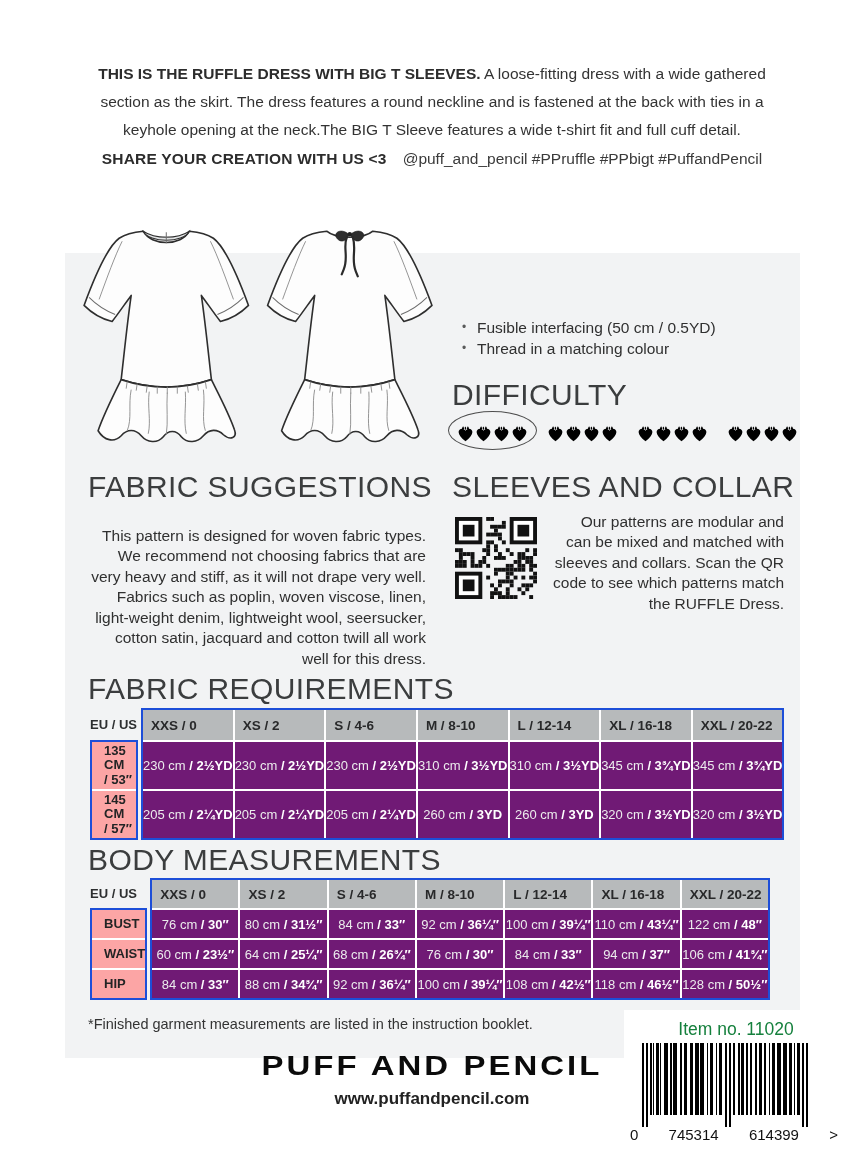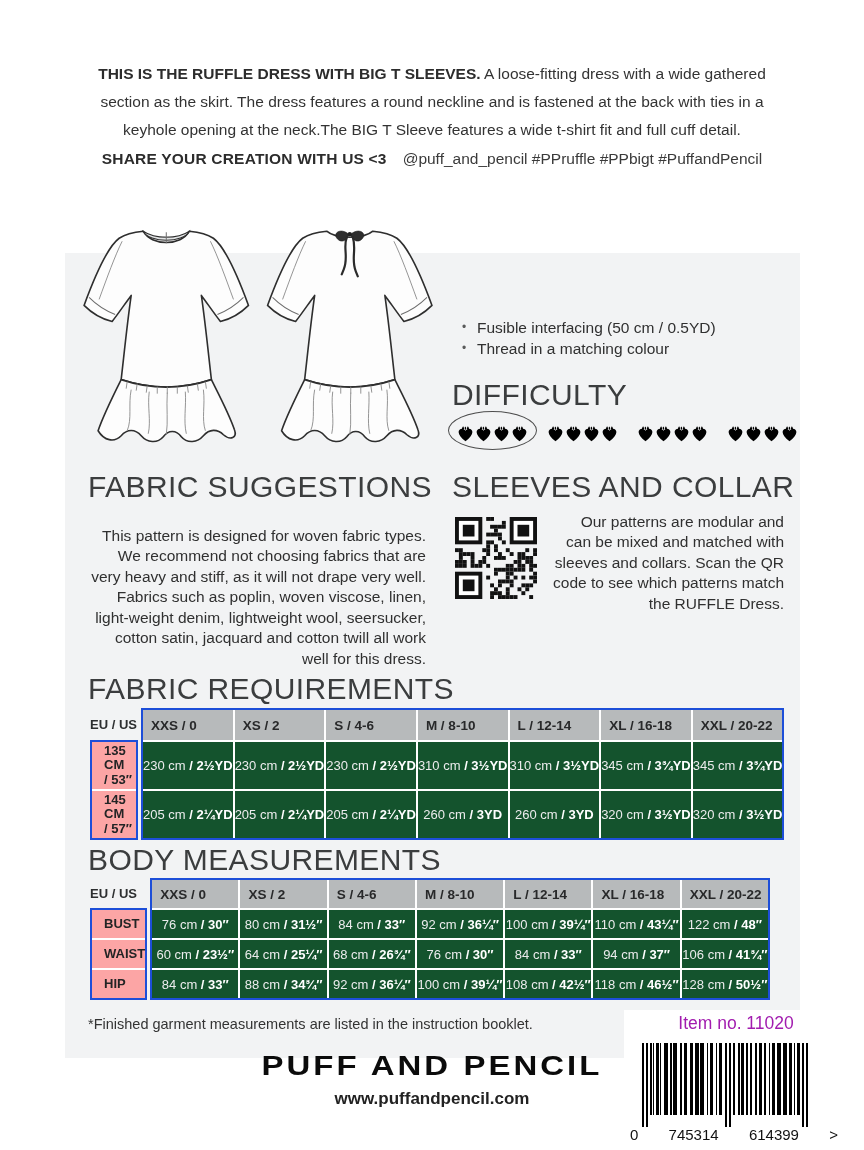--- a/index.html
+++ b/index.html
@@ -44,28 +44,28 @@
   .table{position:absolute;left:90px;display:flex;align-items:flex-start;width:680px;}
   #fabric-table{top:708px;}
   #body-table{top:878px;}
   .lblcol{display:flex;flex-direction:column;flex:0 0 48px;margin-right:3px;}
   .corner{display:flex;align-items:center;font-weight:bold;font-size:13px;color:#2c2e2f;}
   .block{display:grid;gap:2px;background:#fff;border:2px solid #1d4ed8;}
   .lblcell{background:#fca5a5;display:flex;flex-direction:column;justify-content:center;padding-left:12px;font-size:12.5px;color:#232425;line-height:14.5px;}
   .lblcell b{font-size:13px;}
   .datablock{flex:1;}
   .hcell{background:#b7babb;display:flex;align-items:center;padding-left:8px;font-weight:bold;font-size:13.5px;color:#28292a;white-space:nowrap;}
-  .dcell{background:#14532d;display:flex;align-items:center;justify-content:center;font-size:13px;white-space:nowrap;}
+  .dcell{background:#701a75;display:flex;align-items:center;justify-content:center;font-size:13px;white-space:nowrap;}
   .dcell .cm{color:#ececed;}
   .dcell .sl,.dcell .yd{color:#ffffff;font-weight:bold;}
 
   .footnote{position:absolute;left:88px;top:1001px;font-size:14.5px;color:#333;}
 
   .bcbox{position:absolute;left:624px;top:1010px;width:224px;height:134px;background:#fff;}
-  .bctitle{text-align:center;font-size:17.5px;color:#a21caf;margin-top:3px;}
+  .bctitle{text-align:center;font-size:17.5px;color:#15803d;margin-top:9px;}
   .bcsvg{position:absolute;left:18px;top:33px;width:176px;height:84px;}
   .bcdigits{position:absolute;left:6px;right:10px;bottom:1px;display:flex;justify-content:space-between;font-size:15px;color:#111;}
 
   .brand{position:absolute;left:0;right:0;top:1051px;text-align:center;font-size:27px;font-weight:bold;letter-spacing:2.5px;color:#0b0b0b;transform:scaleX(1.22);}
   .site{position:absolute;left:0;right:0;top:1089px;text-align:center;font-size:17px;font-weight:bold;color:#222;}
 </style>
 </head>
 <body>
 
 <div class="page">

